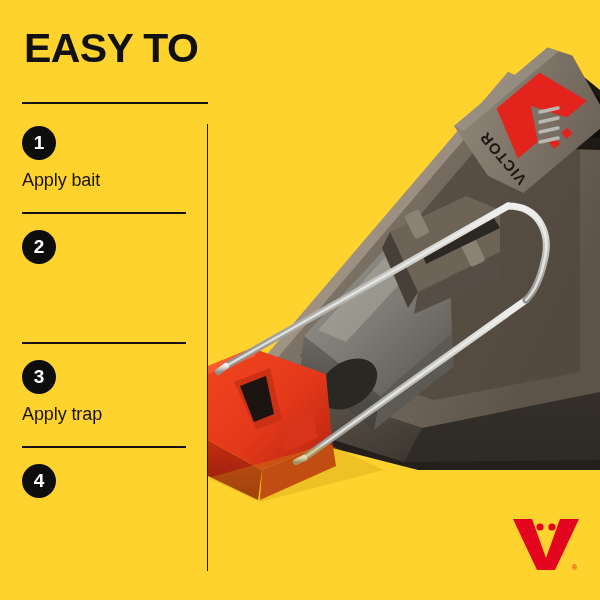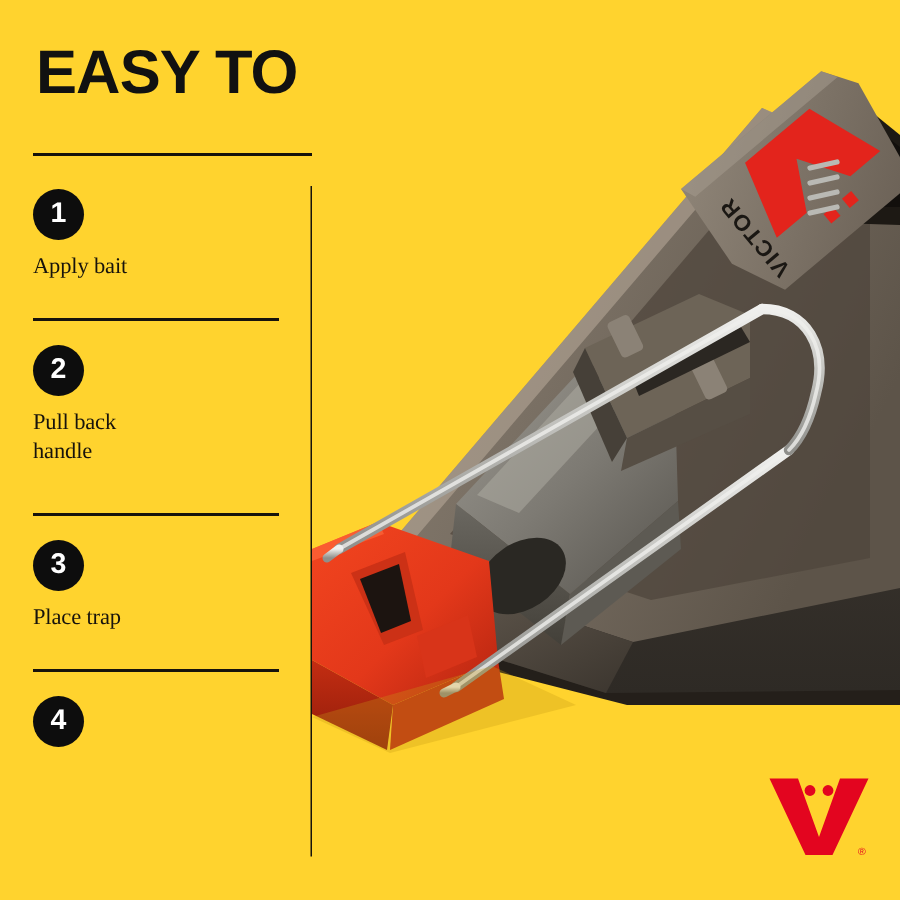--- a/index.html
+++ b/index.html
@@ -70,27 +70,26 @@
     font-weight: 700;
     display: flex;
     align-items: center;
     justify-content: center;
     line-height: 1;
     box-sizing: border-box;
     padding-bottom: 1px;
   }
   .step-label {
     margin-top: 9px;
-    font-size: 15px;
+    font-size: 18px;
     font-weight: 400;
     color: #17130c;
     line-height: 1.28;
     letter-spacing: -0.1px;
     white-space: pre-line;
-    font-family: Liberation Serif, serif;
   }
   .step-rule {
     position: absolute;
     left: 0;
     width: 164px;
     height: 2px;
     background: #17130c;
   }
 
   
@@ -129,28 +128,26 @@
   <div id="steps-column">
 
     <div class="step" style="top:0px;">
       <div class="step-badge">1</div>
       <div class="step-label">Apply bait</div>
     </div>
     <div class="step-rule" style="top:86px;"></div>
 
     <div class="step" style="top:104px;">
       <div class="step-badge">2</div>
-      <div class="step-label">Pull back
-handle</div>
     </div>
     <div class="step-rule" style="top:216px;"></div>
 
     <div class="step" style="top:234px;">
       <div class="step-badge">3</div>
-      <div class="step-label">Place trap</div>
+      <div class="step-label">Apply trap</div>
     </div>
     <div class="step-rule" style="top:320px;"></div>
 
     <div class="step" style="top:338px;">
       <div class="step-badge">4</div>
     </div>
 
   </div>
 
   <div id="product-photo">

